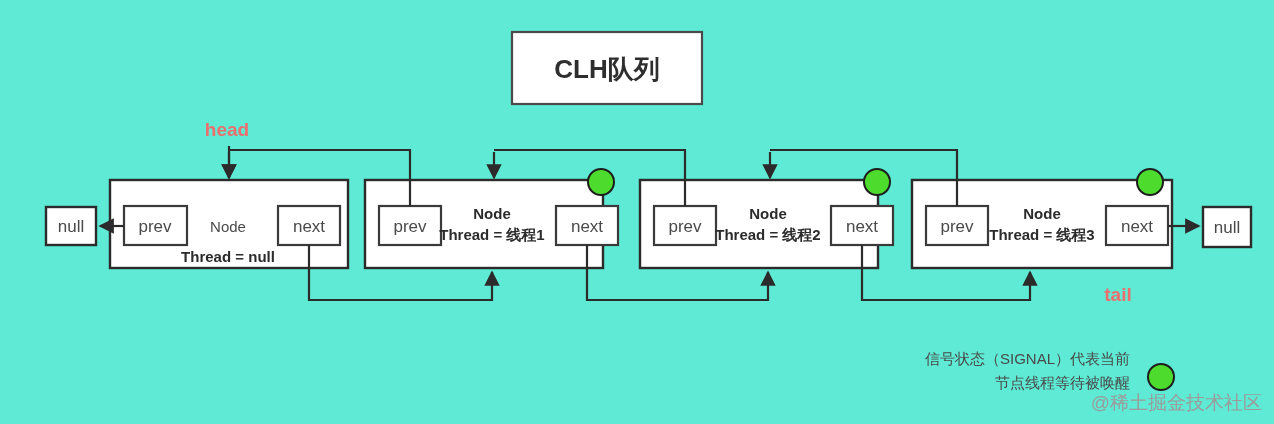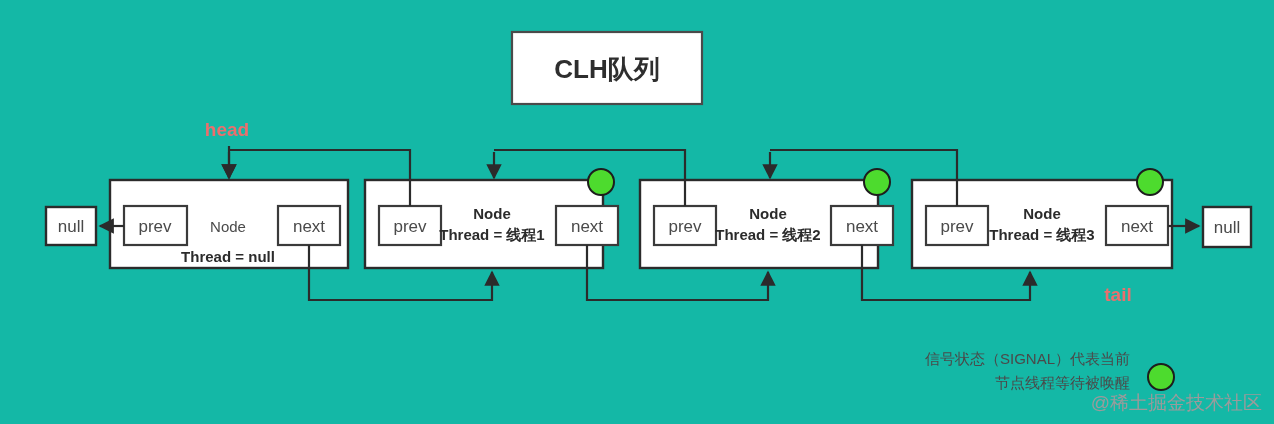--- a/index.html
+++ b/index.html
@@ -7,21 +7,21 @@
     padding: 0;
     background: #ffffff;
   }
   body {
     font-family: "Liberation Sans", "DejaVu Sans", sans-serif;
   }
   #canvas {
     position: relative;
     width: 1274px;
     height: 424px;
-    background: #14b8a6;
+    background: #5eead4;
     overflow: hidden;
   }
   svg.diagram {
     position: absolute;
     left: 0;
     top: 0;
     width: 1274px;
     height: 424px;
   }
   .box-stroke {

